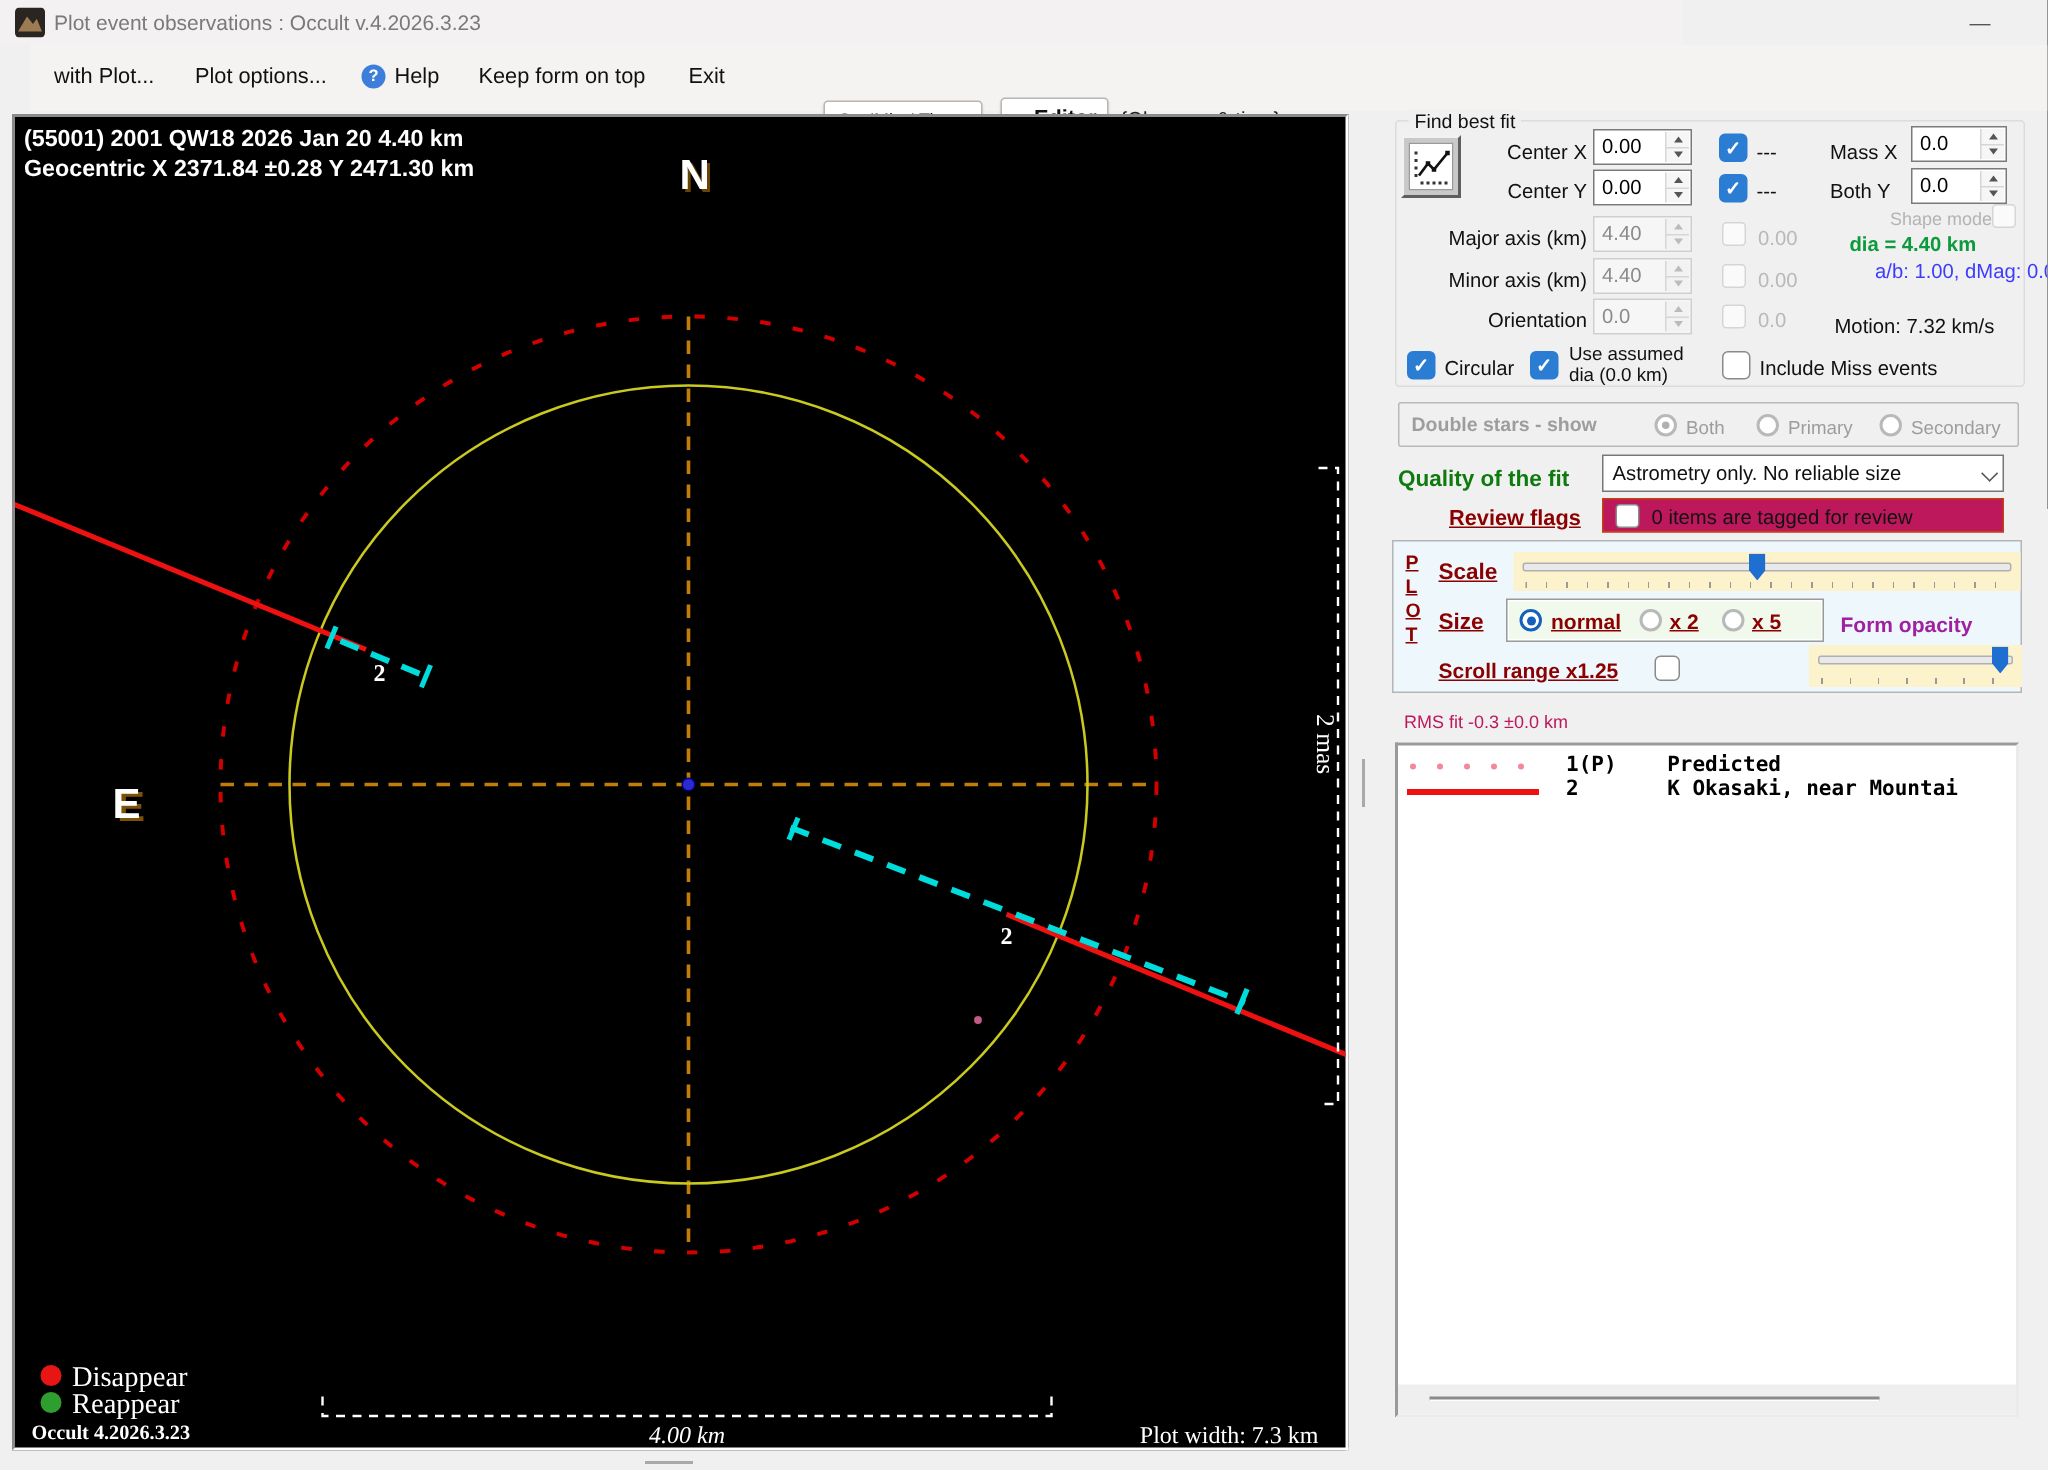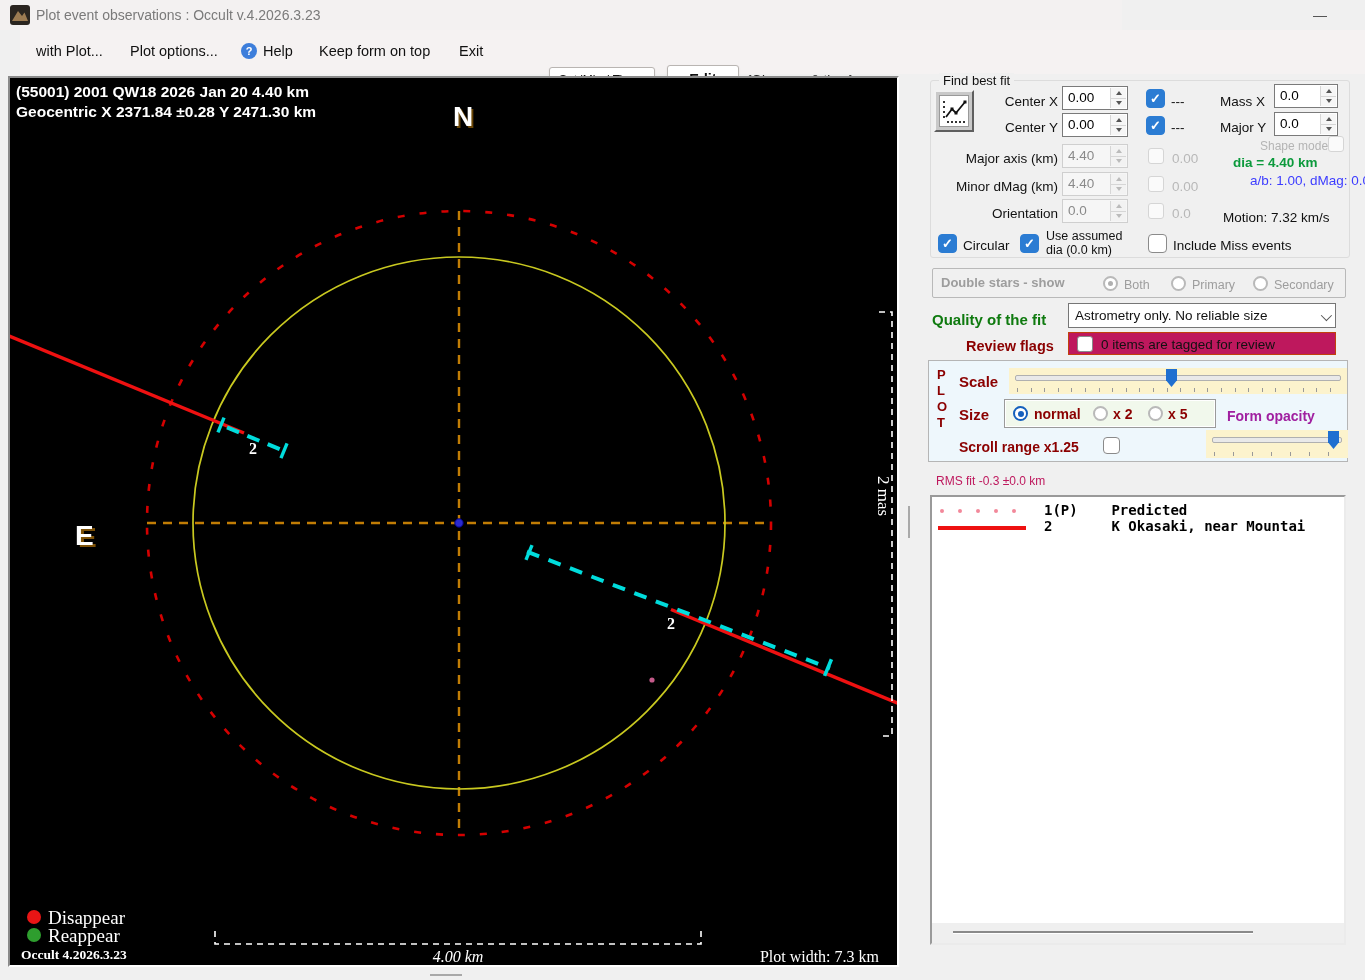--- a/index.html
+++ b/index.html
@@ -59,21 +59,21 @@
 
   .cb { position:absolute; width:19px; height:19px; border-radius:4px; border:1px solid #8a8a8a; background:#fff; }
   .cb.checked { background:#2b7cd3; border-color:#2b7cd3; color:#fff; font-size:13px; font-weight:bold;
     text-align:center; line-height:18px; }
   .cb.small { width:16px; height:16px; border-radius:3px; }
   .cb.disabled { border-color:#d5d5d5; background:#fafafa; }
 
   .grey { color:#b8b8b8; }
   .green-txt { color:#0c9a3c; font-weight:bold; }
   .blue-txt { color:#3c3cff; }
-  .maroon { color:#8b0000; font-weight:bold; }
+  .maroon { color:#8b0000; font-weight:bold;text-decoration:underline; }
   .dgreen { color:#0f7a0f; font-weight:bold; }
   .purple { color:#a020a0; font-weight:bold; }
 
   .radio { position:absolute; width:15px; height:15px; border-radius:50%; border:2px solid #b9b9b9; background:#fff; }
   .radio.sel-gray::after { content:""; position:absolute; left:3px; top:3px; width:5px; height:5px; border-radius:50%; background:#b0b0b0; }
   .radio.blue { border-color:#1560bd; }
   .radio.blue::after { content:""; position:absolute; left:2.5px; top:2.5px; width:6px; height:6px; border-radius:50%; background:#1560bd; box-shadow:0 0 0 2px #fff inset; }
   .radio.blue.sel::after { background:#1560bd; box-shadow:0 0 0 1.5px #fff; }
 
   .combo { position:absolute; background:#fff; border:1px solid #767676; height:25px; padding:4px 22px 0 6px;
@@ -256,21 +256,21 @@
           <span class="up">
             <i></i>
           </span>
           <span class="dn">
             <i></i>
           </span>
         </span>
     </div>
     <div class="cb checked" style="left:220px; top:42px;">✓</div>
     <span class="lbl" style="left:245px; top:46px;">---</span>
-    <span class="lbl" style="left:294px; top:46px;">Major Y</span>
+    <span class="lbl" style="left:294px; top:46px;">Both Y</span>
     <div class="txt" style="left:348px; top:38px; width:64px;">
       <span>0.0</span>
       <span class="spin">
           <span class="up">
             <i></i>
           </span>
           <span class="dn">
             <i></i>
           </span>
         </span>
@@ -288,21 +288,21 @@
           </span>
           <span class="dn">
             <i></i>
           </span>
         </span>
     </div>
     <div class="cb small disabled" style="left:222px; top:74px;"></div>
     <span class="lbl grey" style="left:246px; top:77px;">0.00</span>
     <span class="lbl green-txt" style="left:307px; top:81px;">dia = 4.40 km</span>
 
-    <span class="lbl lbl-r" style="left:20px; top:105px; width:112px;">Minor dMag (km)</span>
+    <span class="lbl lbl-r" style="left:20px; top:105px; width:112px;">Minor axis (km)</span>
     <div class="txt disabled" style="left:136px; top:98px; width:66px;">
       <span>4.40</span>
       <span class="spin">
           <span class="up">
             <i></i>
           </span>
           <span class="dn">
             <i></i>
           </span>
         </span>

